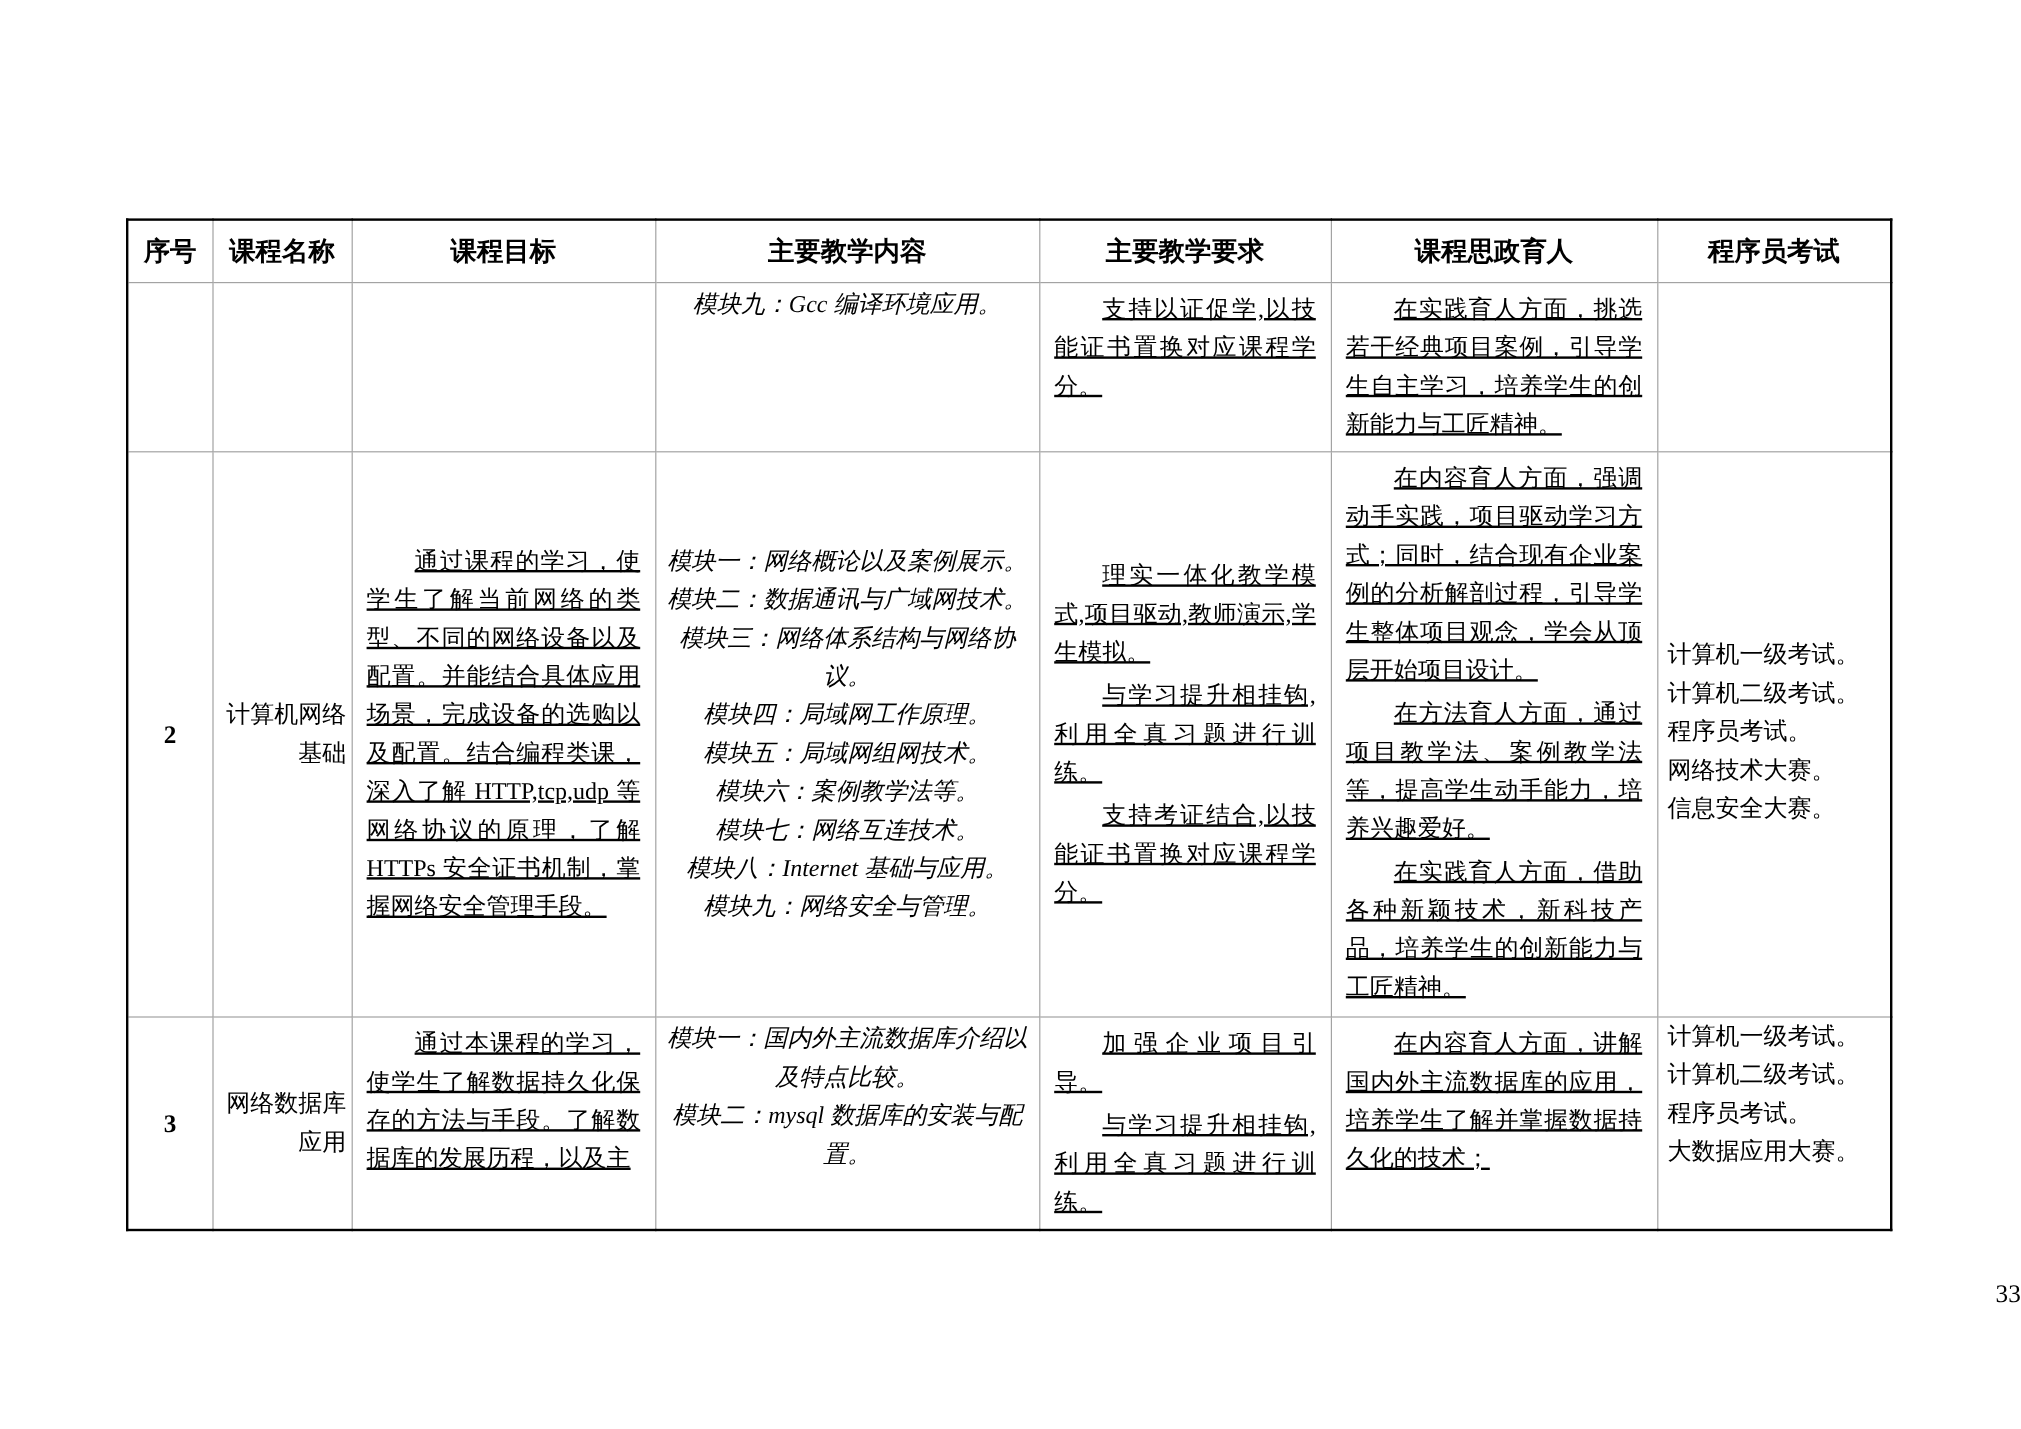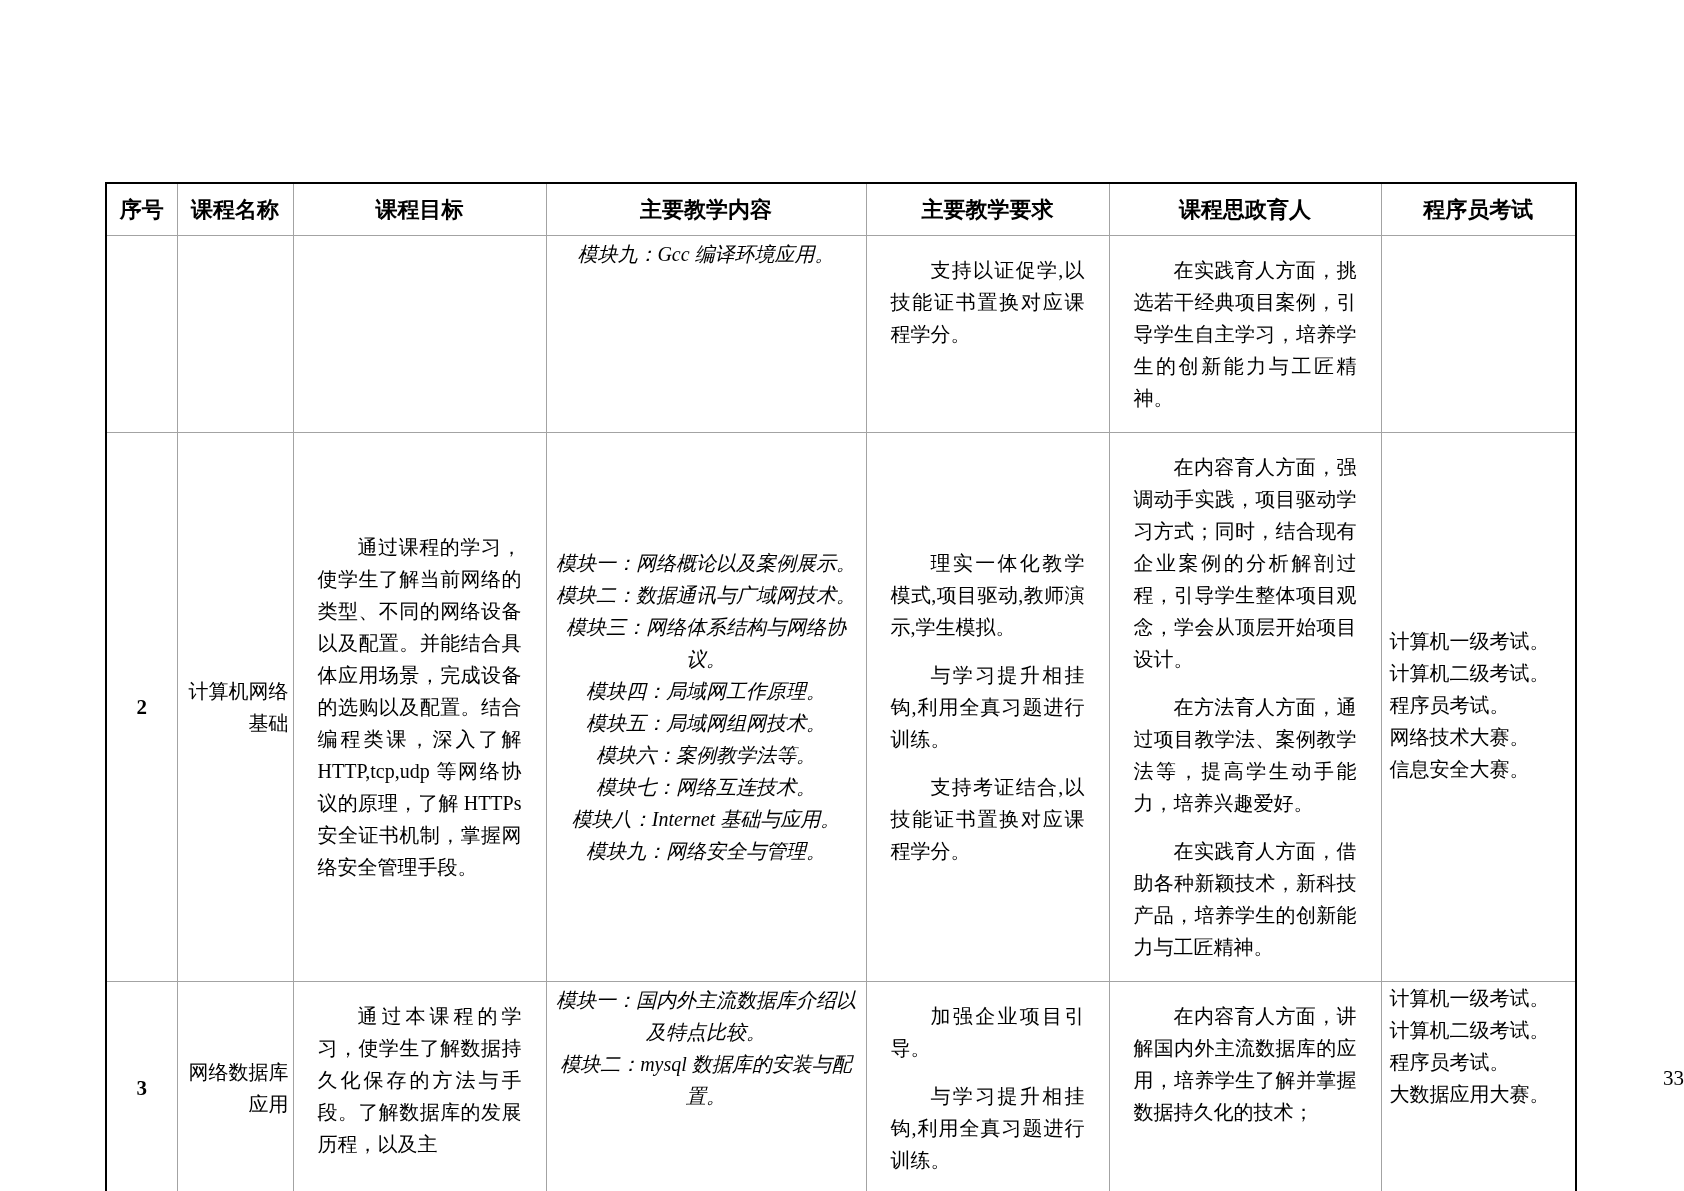--- a/index.html
+++ b/index.html
@@ -55,23 +55,24 @@
     text-align: center;
     vertical-align: middle;
     font-size: 21px;
   }
   td.name-cell {
     vertical-align: middle;
     padding: 2px 4px 2px 6px;
     text-align: right;
   }
   .para {
-    margin: 16px;
+    margin: 4px;
     text-indent: 2em;
     text-align: justify;
+    text-decoration: underline;
   }
   .mod-line {
     text-align: center;
     font-style: italic;
   }
   .cert-line {
     text-align: left;
     font-family: Liberation Mono, monospace;
   }
   .page-number {

